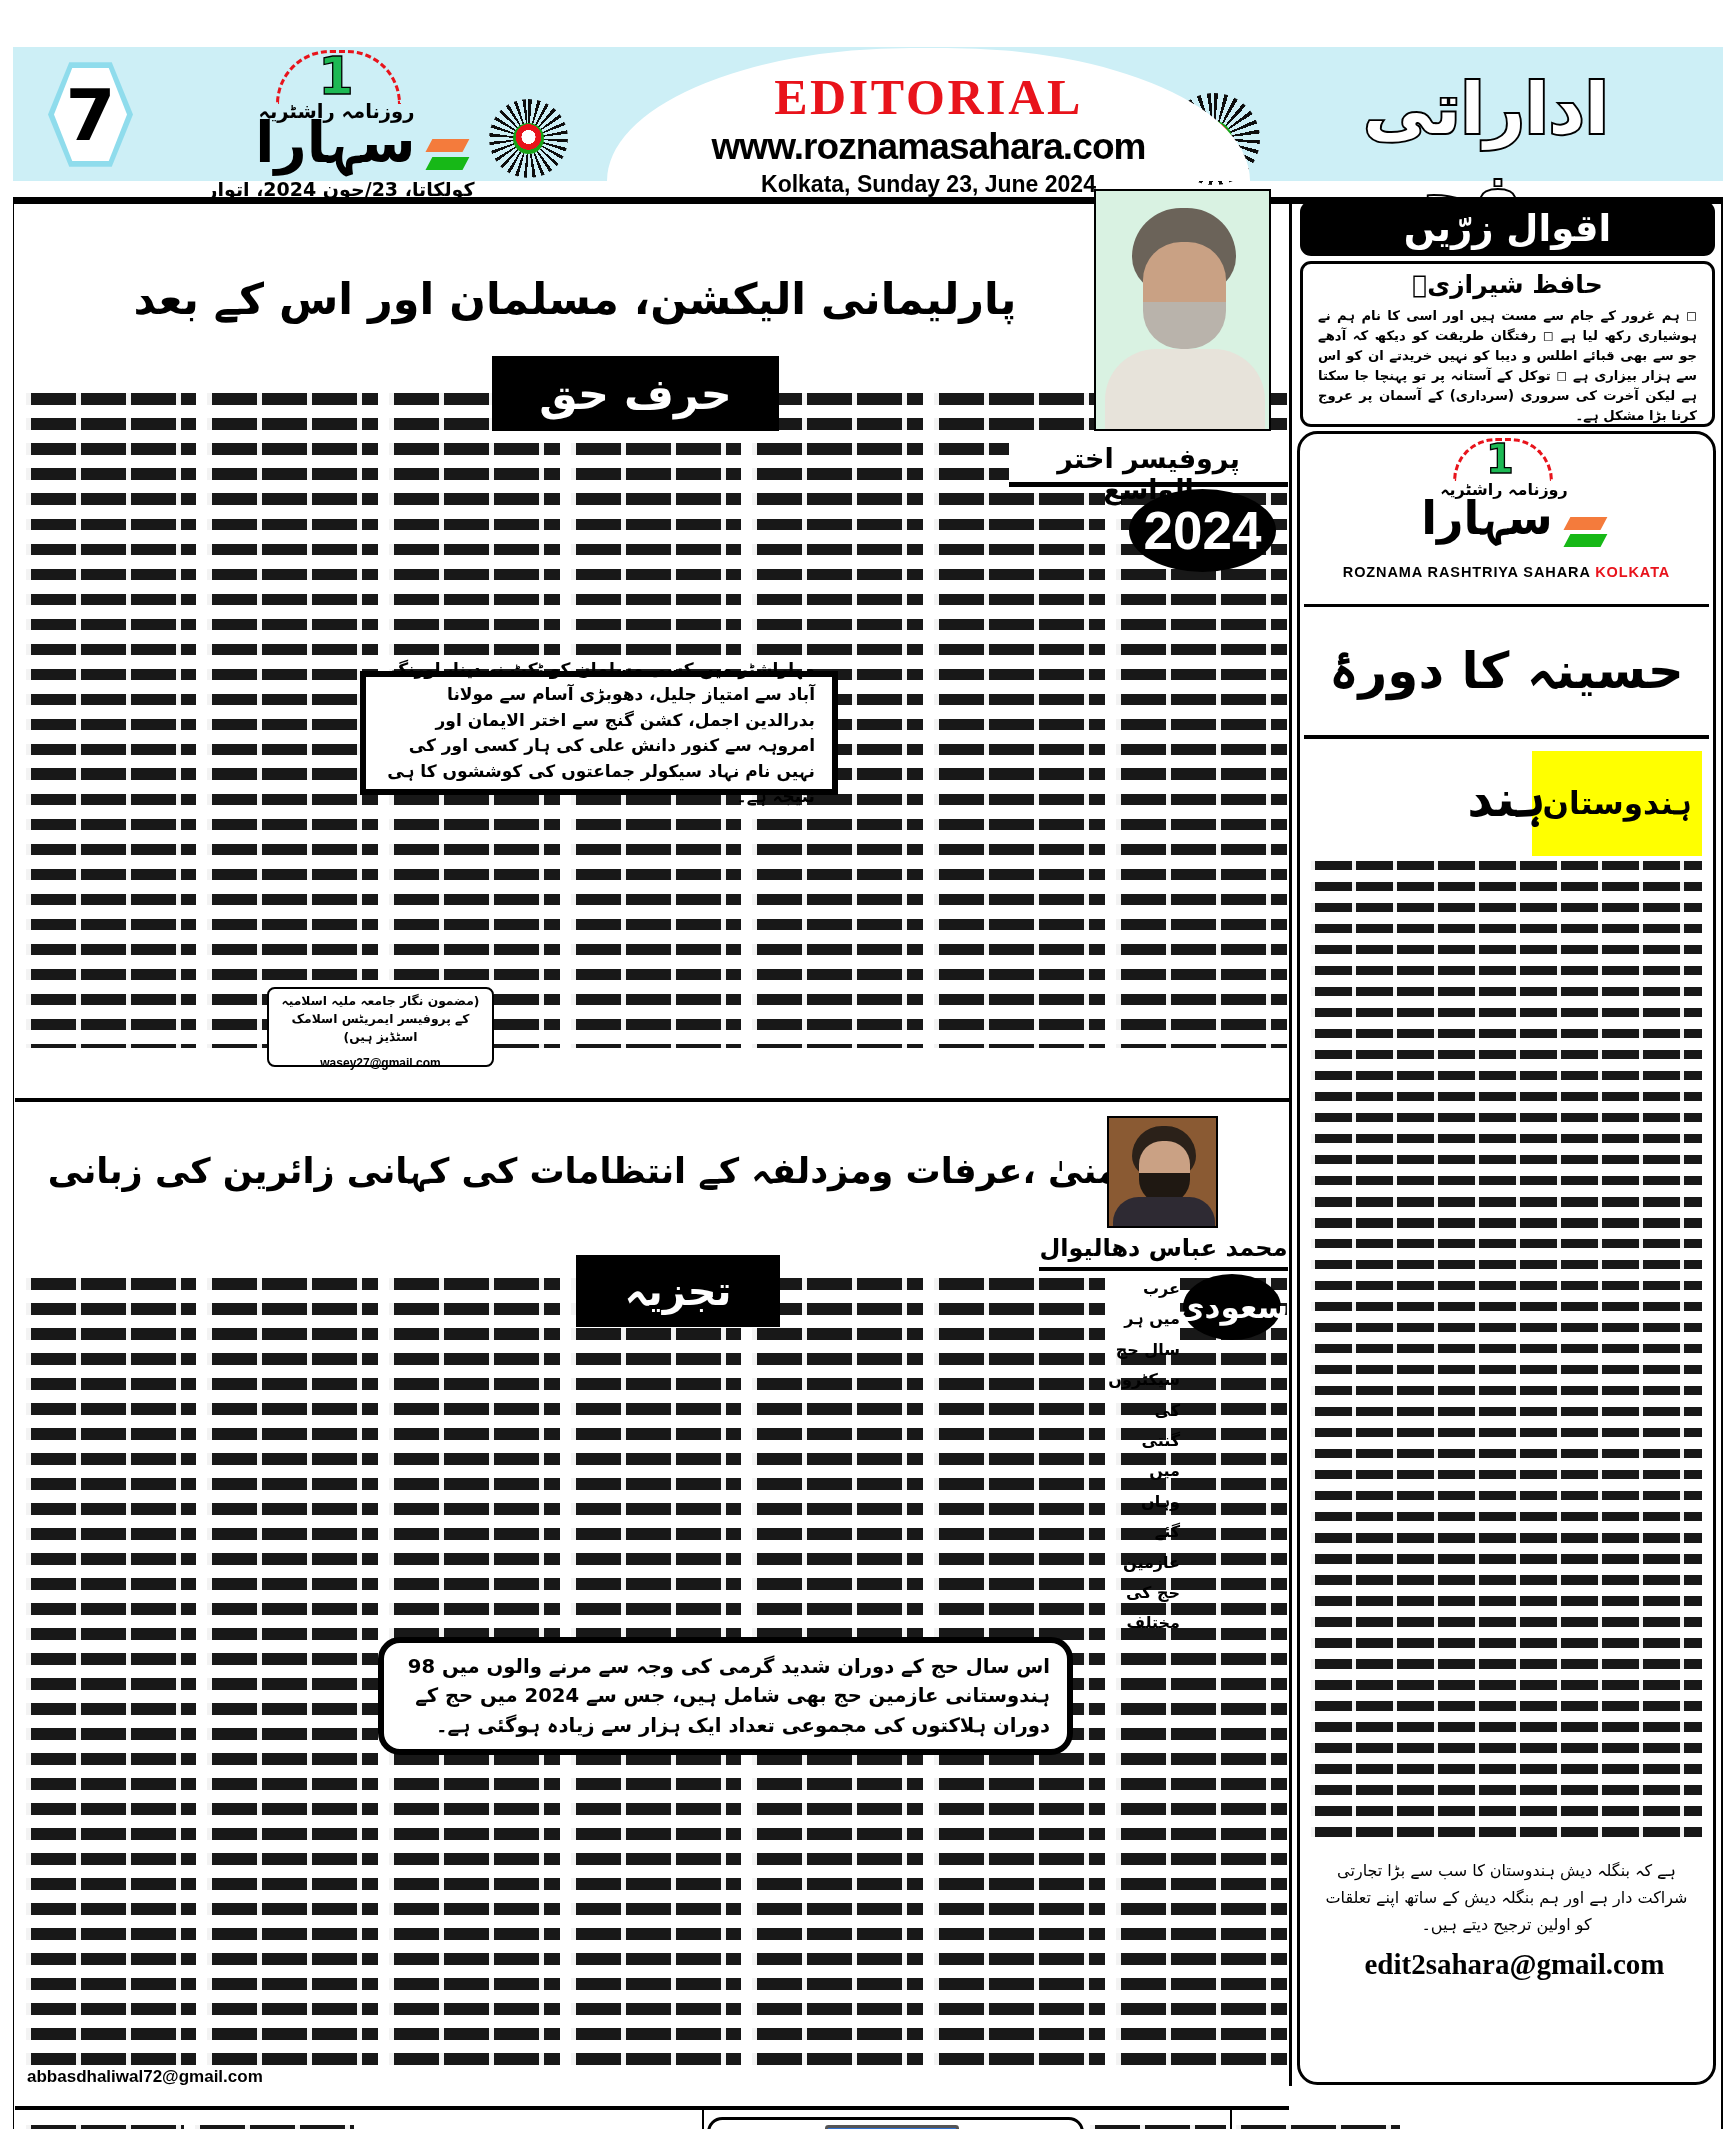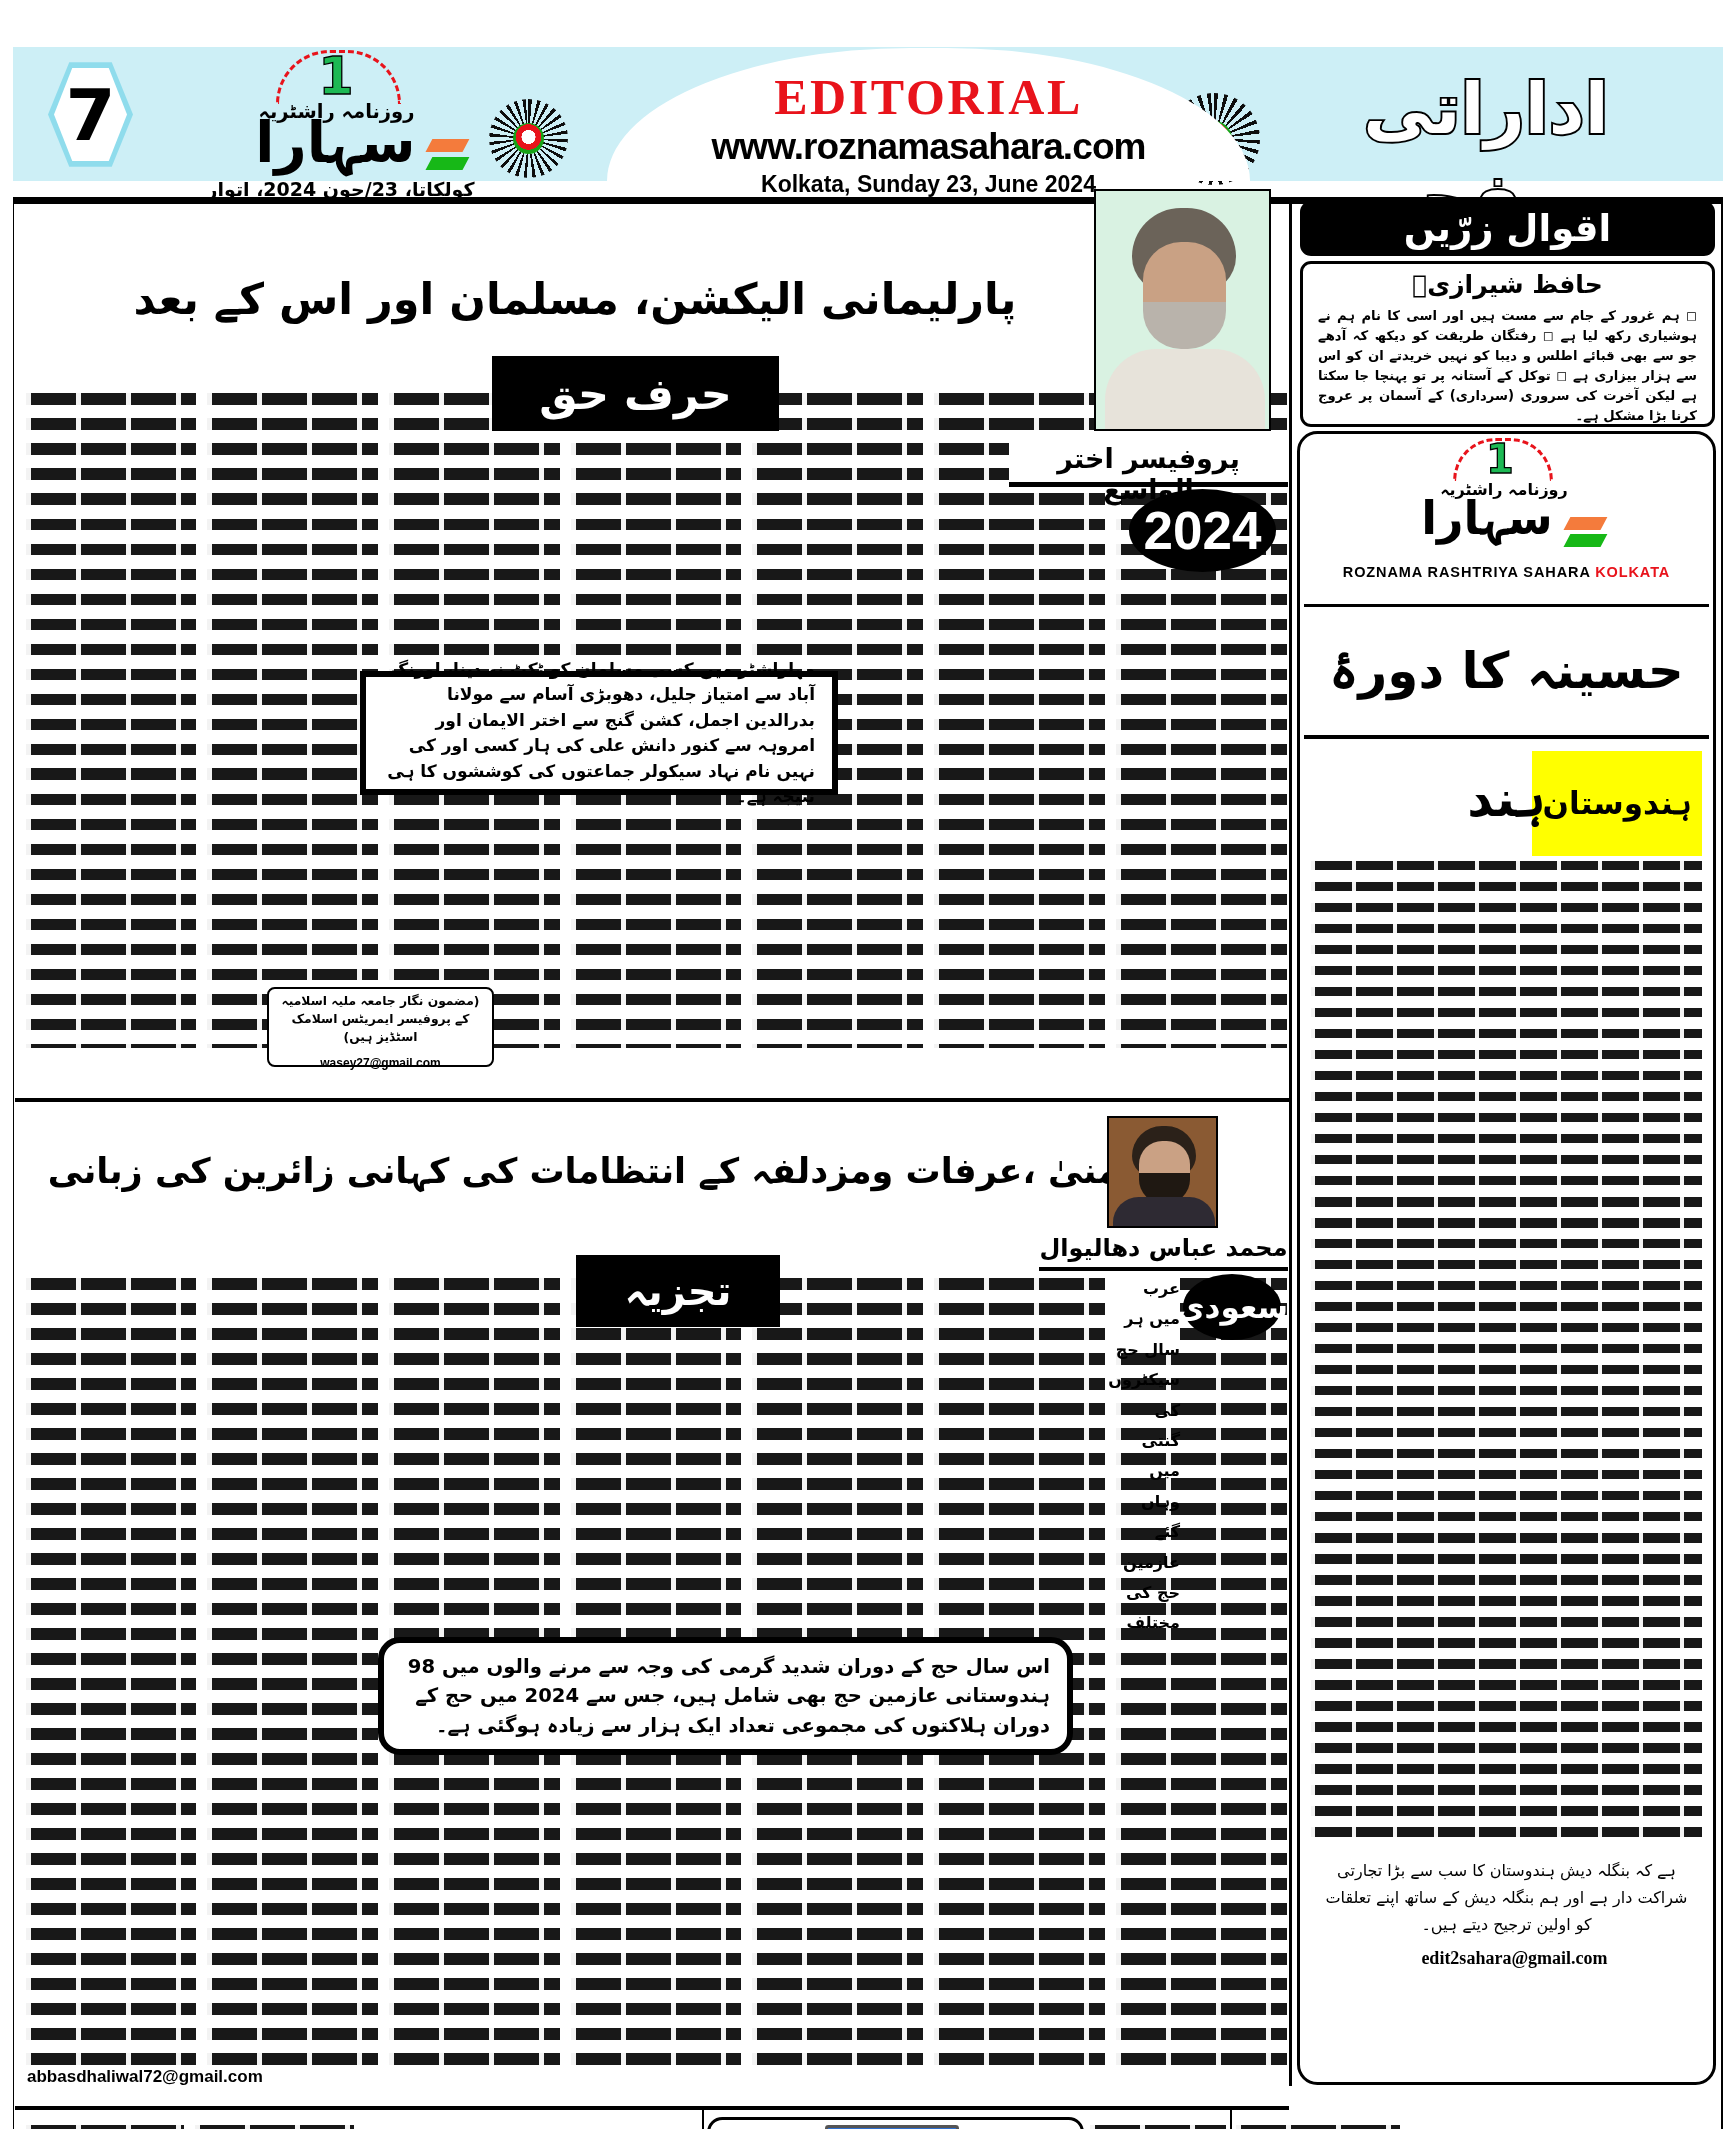--- a/index.html
+++ b/index.html
@@ -176,21 +176,21 @@
     </div>
     <div class="hr" style="height:3.4px;margin:0 4.3px;"></div>
     <div class="rtl c b" style="font-size:50px;line-height:128px;height:128px;">حسینہ کا دورۂ ہند</div>
     <div class="hr" style="height:3.4px;margin:0 4.3px;"></div>
 
     <div class="rtl" style="padding:12px 11px 0 11px;font-size:16px;line-height:1.75;text-align:justify;">
       <span style="float:right;background:#ffff00;font-weight:bold;font-size:31px;padding:25.6px 10.2px;margin-left:11px;">ہندوستان</span>
     </div>
     <div class="sim fine" style="margin:8.5px 11px;height:992px;clear:both;"></div>
     <div class="rtl c" style="font-size:16px;line-height:1.7;padding:0 17px;">ہے کہ بنگلہ دیش ہندوستان کا سب سے بڑا تجارتی شراکت دار ہے اور ہم بنگلہ دیش کے ساتھ اپنے تعلقات کو اولین ترجیح دیتے ہیں۔</div>
-    <div class="c serif b" style="font-size:18px;margin-top:10.2px;padding-left:16px;">edit2sahara@gmail.com</div>
+    <div class="c serif b" style="font-size:29px;margin-top:10.2px;padding-left:16px;">edit2sahara@gmail.com</div>
   </div>
 
   <div class="abs cols" style="left:25.6px;top:2119px;width:328px;height:370px;">
     <div class="col sim"></div>
     <div class="col sim"></div>
   </div>
 
   <div class="abs" style="left:707px;top:2117px;width:377px;height:169px;border:3.4px solid #000;border-radius:15.3px;box-sizing:border-box;overflow:hidden;background:#fff;">
     <div style="position:relative;height:81px;">
 

